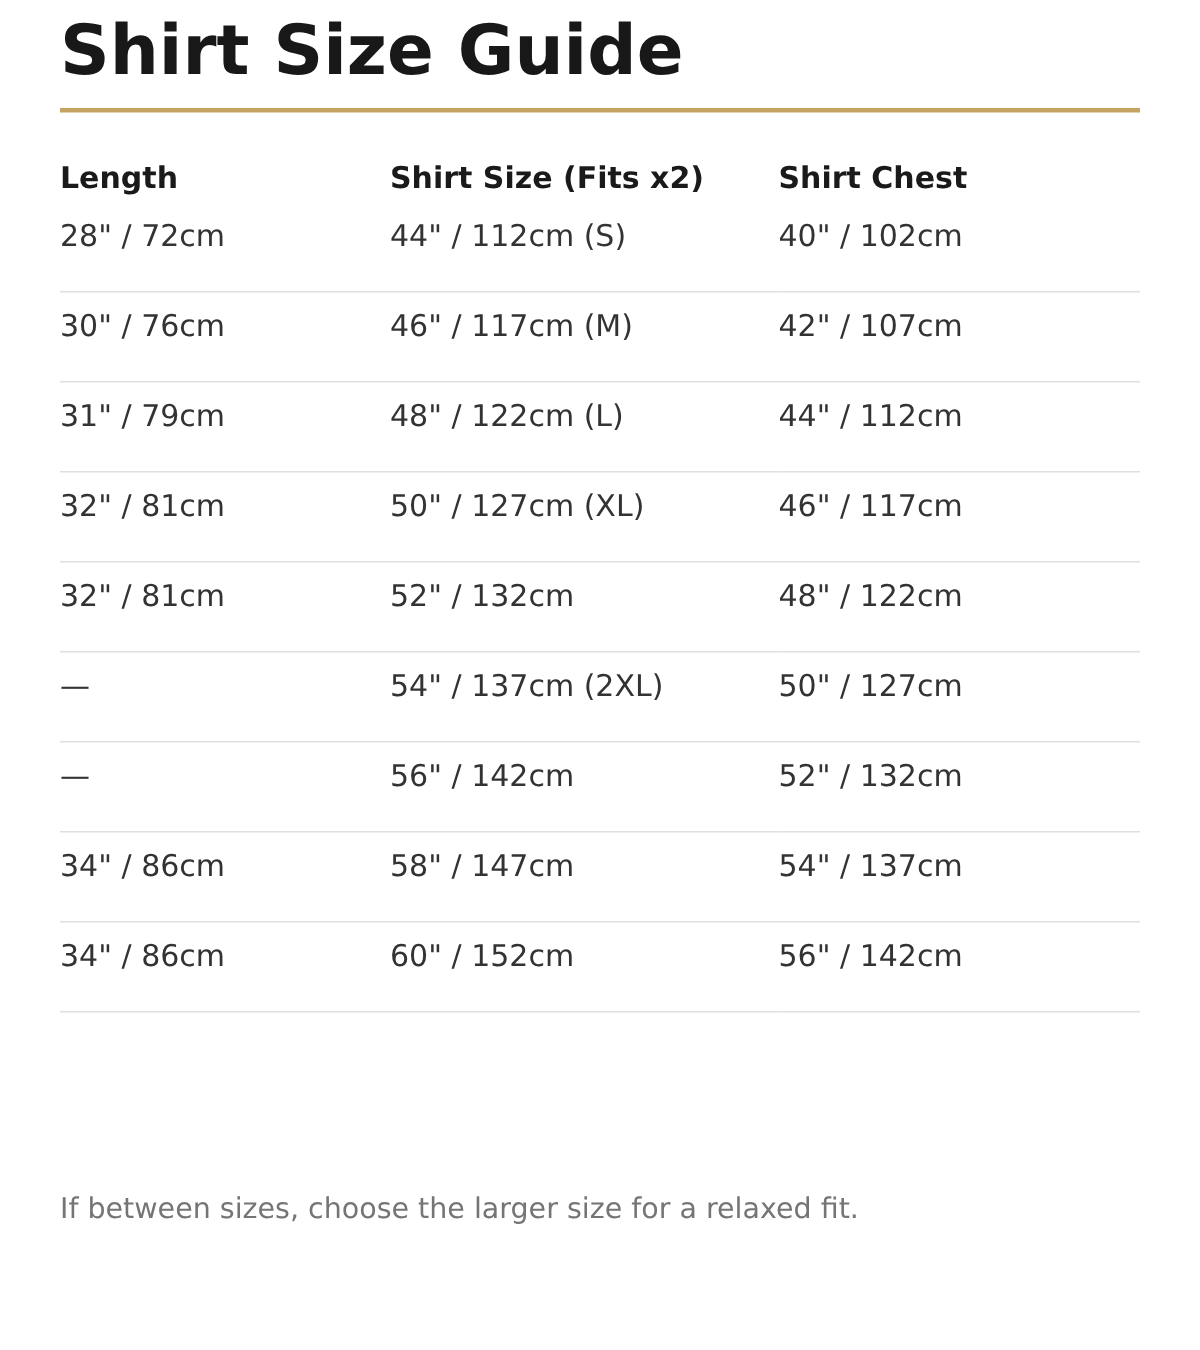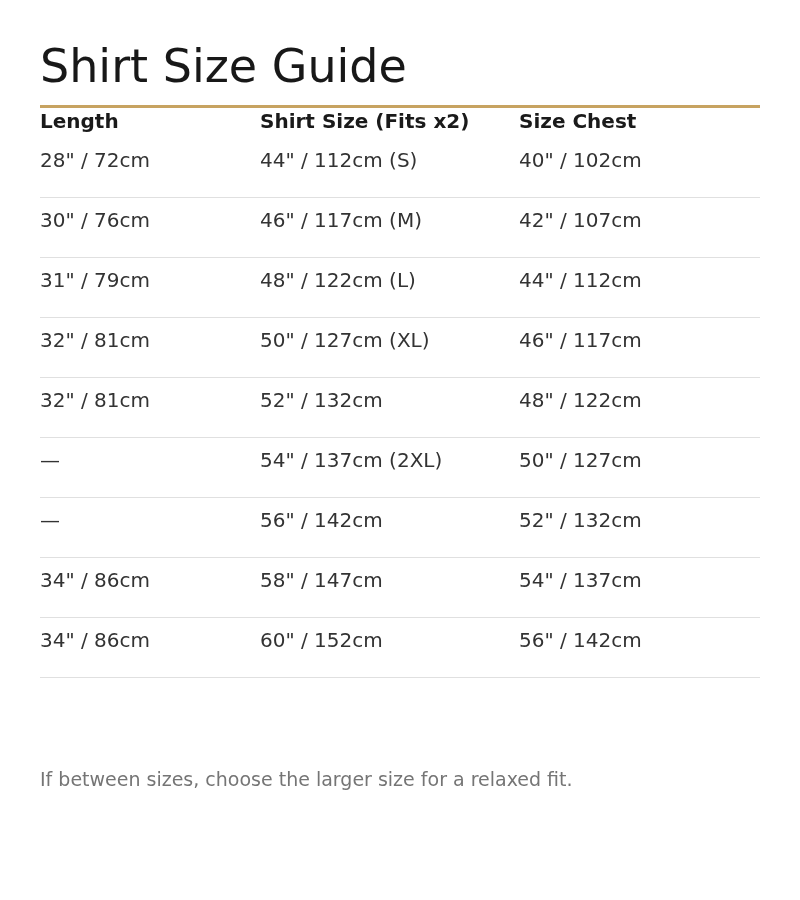--- a/index.html
+++ b/index.html
@@ -7,35 +7,36 @@
     width: 800px;
     height: 900px;
     background: #ffffff;
     font-family: "DejaVu Sans", sans-serif;
     overflow: hidden;
   }
   .page {
     padding: 0 40px;
   }
   .page-title {
-    margin-top: 43px;
+    margin-top: 10px;
     font-size: 46px;
     line-height: 46px;
-    font-weight: normal;
+    font-weight: bold;
     color: #181818;
     letter-spacing: 0;
   }
   .title-rule {
     margin-top: 16px;
     height: 3px;
     width: 720px;
     background: #c7a361;
     border: none;
   }
   table.size-table {
+    margin-top: 30px;
     width: 720px;
     border-collapse: collapse;
     table-layout: fixed;
   }
   col.col-length { width: 220px; }
   col.col-size   { width: 259px; }
   col.col-chest  { width: 241px; }
   table.size-table th {
     text-align: left;
     font-size: 20px;
@@ -46,21 +47,21 @@
   }
   table.size-table td {
     font-size: 20px;
     line-height: 26px;
     color: #333333;
     padding: 9px 0 24px 0;
     border-bottom: 1px solid #e0e0e0;
     vertical-align: top;
   }
   .footnote {
-    margin-top: 88px;
+    margin-top: 118px;
     font-size: 19px;
     line-height: 26px;
     color: #757575;
   }
 </style>
 </head>
 <body>
 
 <div class="page">
 
@@ -71,21 +72,21 @@
   <table class="size-table">
     <colgroup>
       <col class="col-length">
       <col class="col-size">
       <col class="col-chest">
     </colgroup>
     <thead>
       <tr>
         <th>Length</th>
         <th>Shirt Size (Fits x2)</th>
-        <th>Size Chest</th>
+        <th>Shirt Chest</th>
       </tr>
     </thead>
     <tbody>
       <tr>
         <td>28" / 72cm</td>
         <td>44" / 112cm (S)</td>
         <td>40" / 102cm</td>
       </tr>
       <tr>
         <td>30" / 76cm</td>

